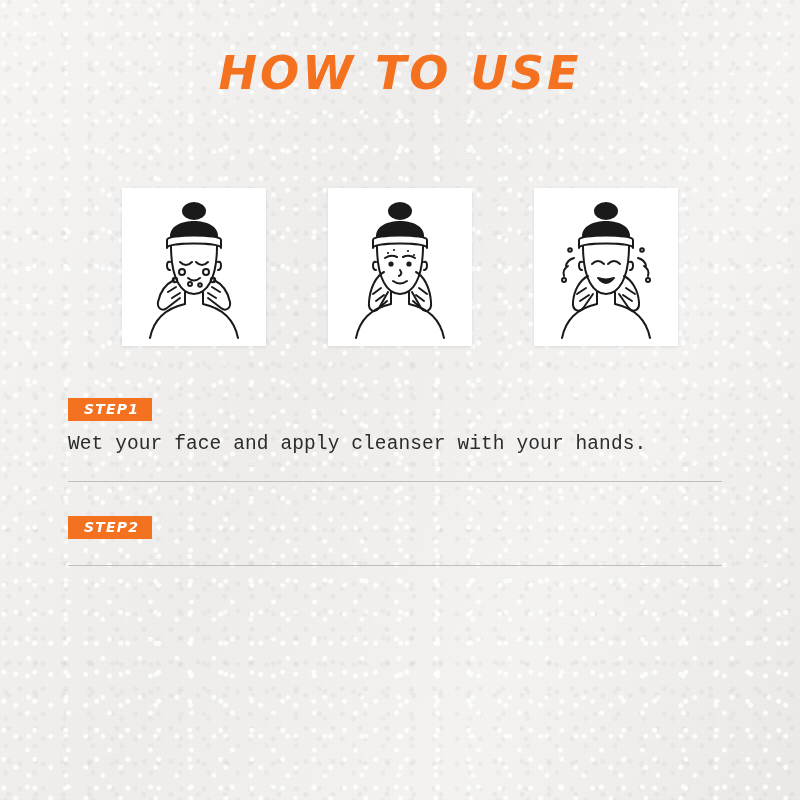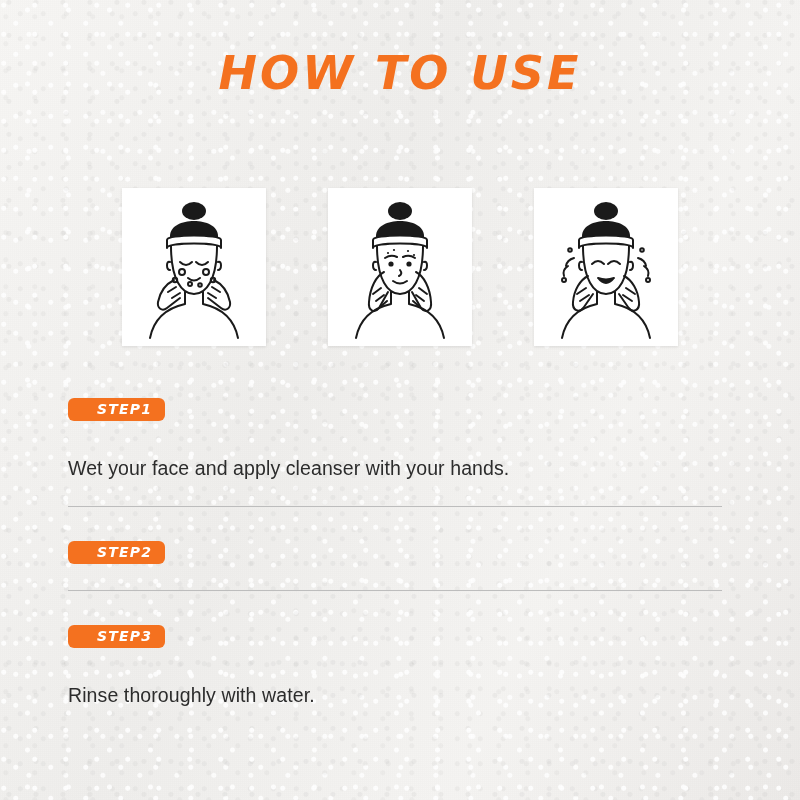--- a/index.html
+++ b/index.html
@@ -91,27 +91,26 @@
   }
   .badge {
     display: inline-block;
     background: #f4711f;
     color: #ffffff;
     font-family: "DejaVu Sans", sans-serif;
     font-size: 14px;
     font-weight: bold;
     font-style: italic;
     letter-spacing: 1.2px;
-    padding: 4px 13px 5px 29px;
+    padding: 4px 13px 5px 16px;
     line-height: 1;
-    border-radius: 6px;
   }
   .step-text {
-    margin-top: 36px;
-    font-family: Liberation Sans, sans-serif;
+    margin-top: 12px;
+    font-family: Liberation Mono, monospace;
     font-size: 19.5px;
     color: #2c2c2c;
     letter-spacing: 0.1px;
   }
   .divider {
     margin-top: 26px;
     height: 1px;
     background: #bdbdbd;
     width: 654px;
   }
@@ -247,20 +246,16 @@
 
     <div class="gap"></div>
 
     <div class="step-block">
       <span class="badge">STEP2</span>
       <div class="divider"></div>
     </div>
 
     <div class="gap"></div>
 
-    <div class="step-block">
-      <span class="badge">STEP3</span>
-      <div class="step-text">Rinse thoroughly with water.</div>
-    </div>
 
   </div>
 
 </div>
 
 </body></html>

